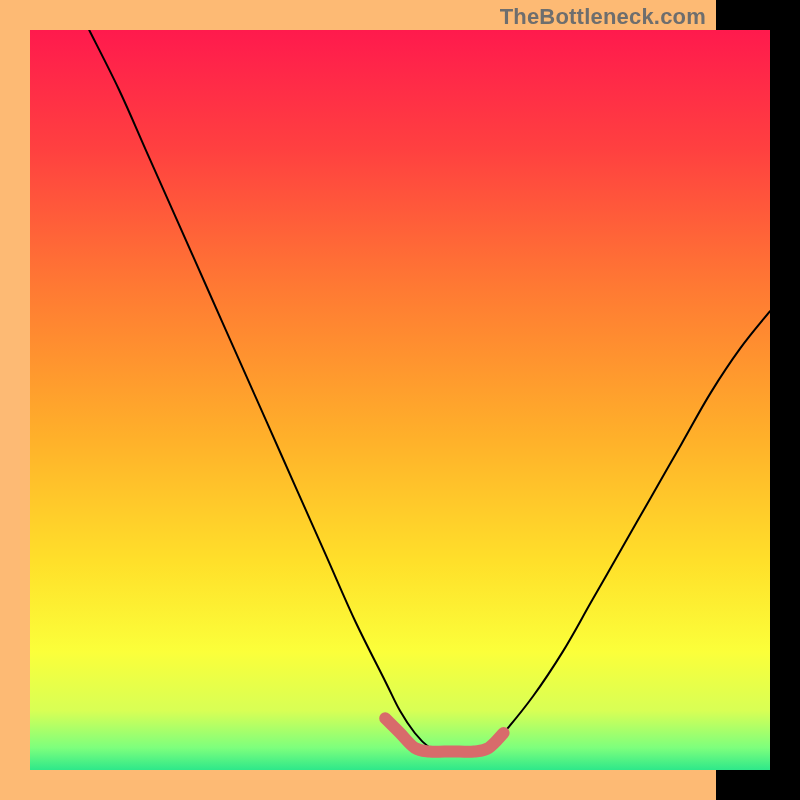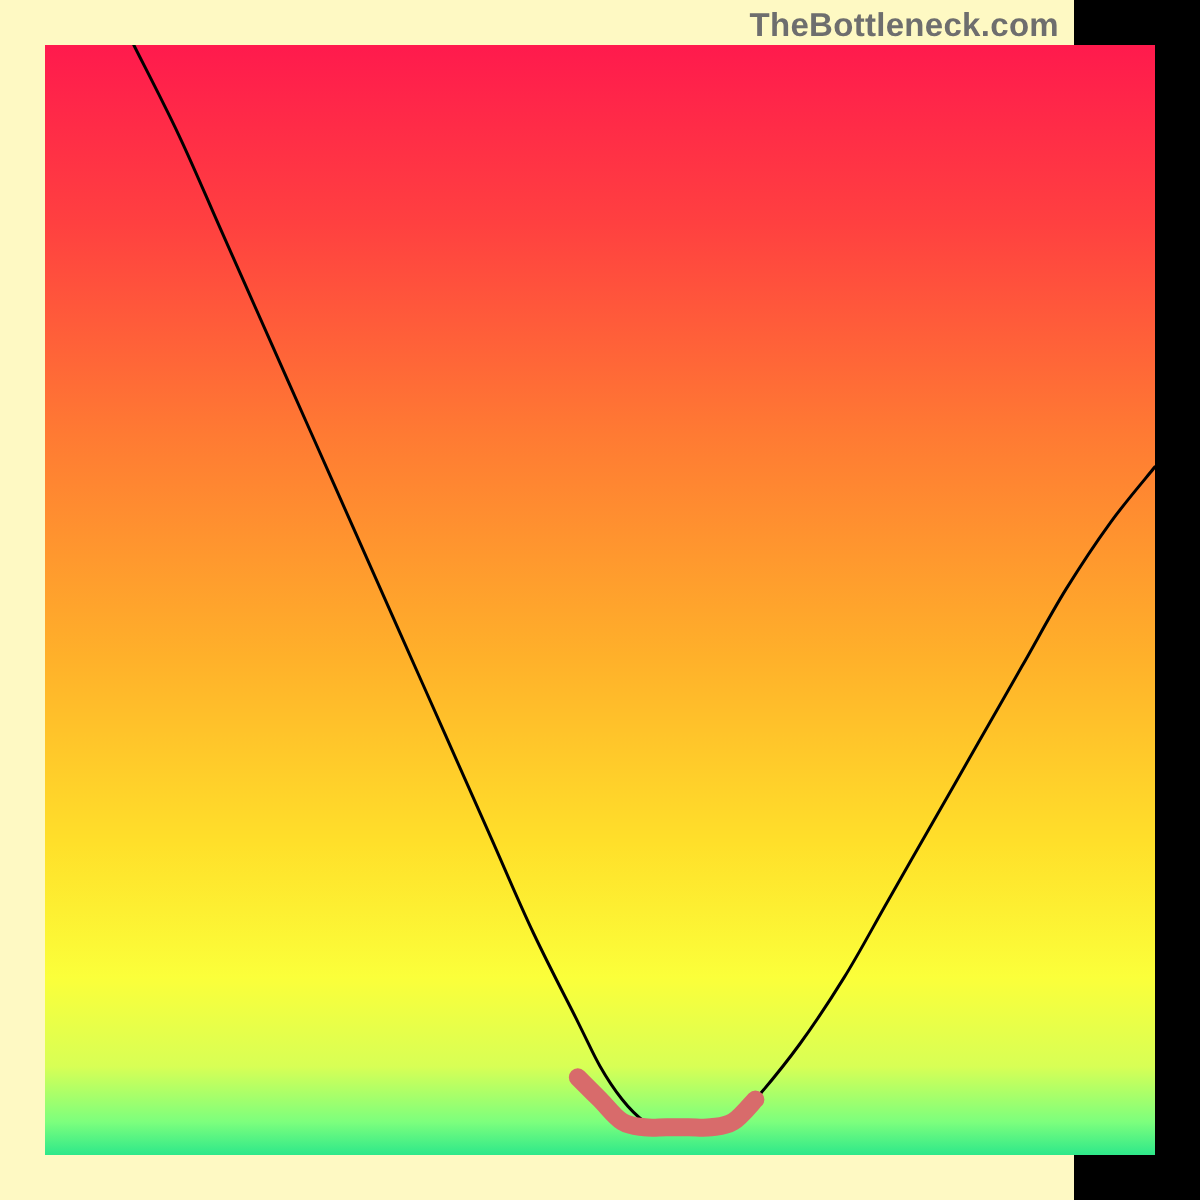--- a/index.html
+++ b/index.html
@@ -7,21 +7,21 @@
     padding: 0;
     width: 800px;
     height: 800px;
     overflow: hidden;
     background: #000;
     font-family: Arial, Helvetica, sans-serif;
   }
   .outer {
     width: 716px;
     height: 800px;
-    background: #fef9c3;
+    background: #fdba74;
     position: relative;
   }
   .plot {
     position: absolute;
     left: 30px;
     top: 30px;
     width: 740px;
     height: 740px;
     overflow: hidden;
   }

